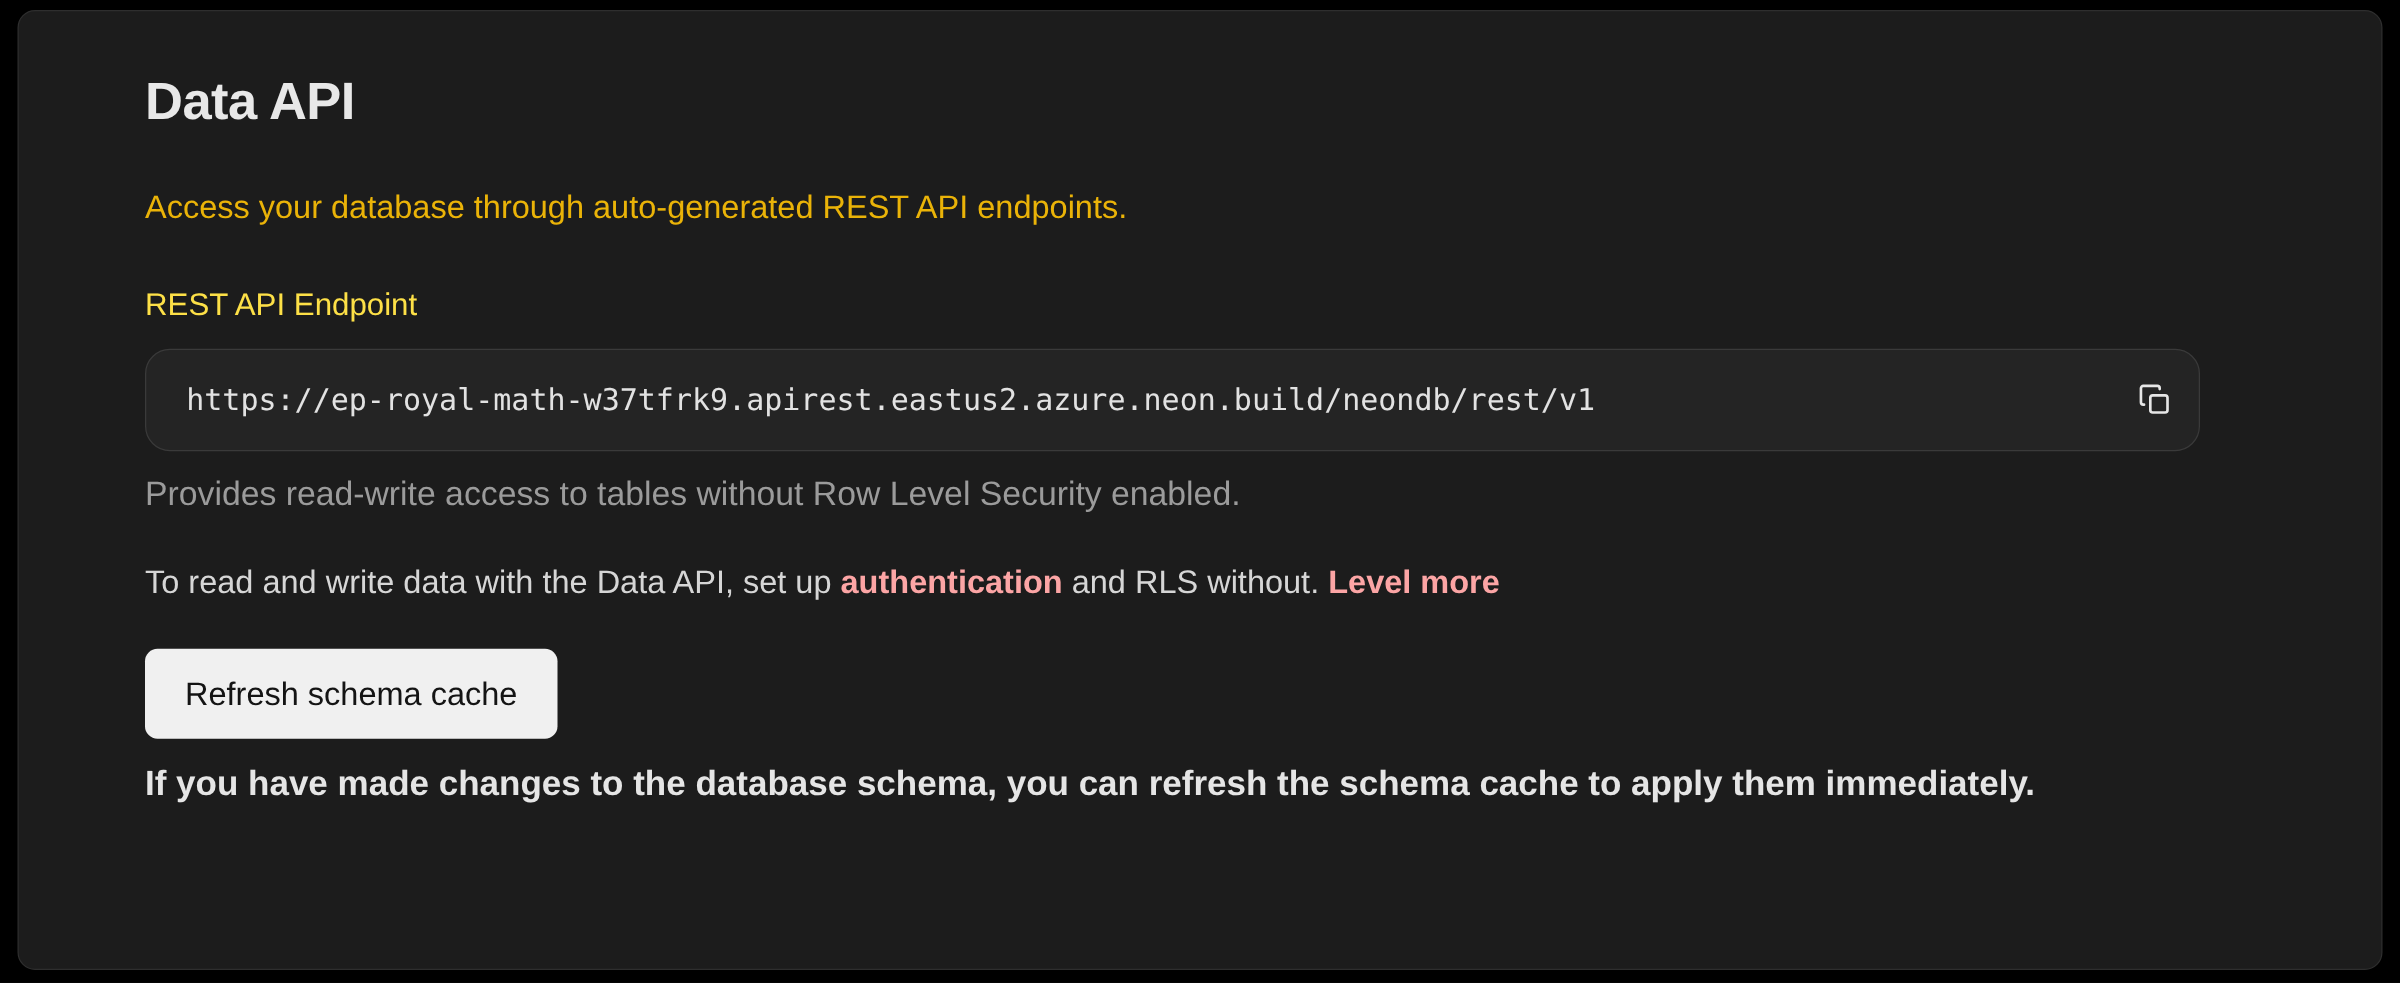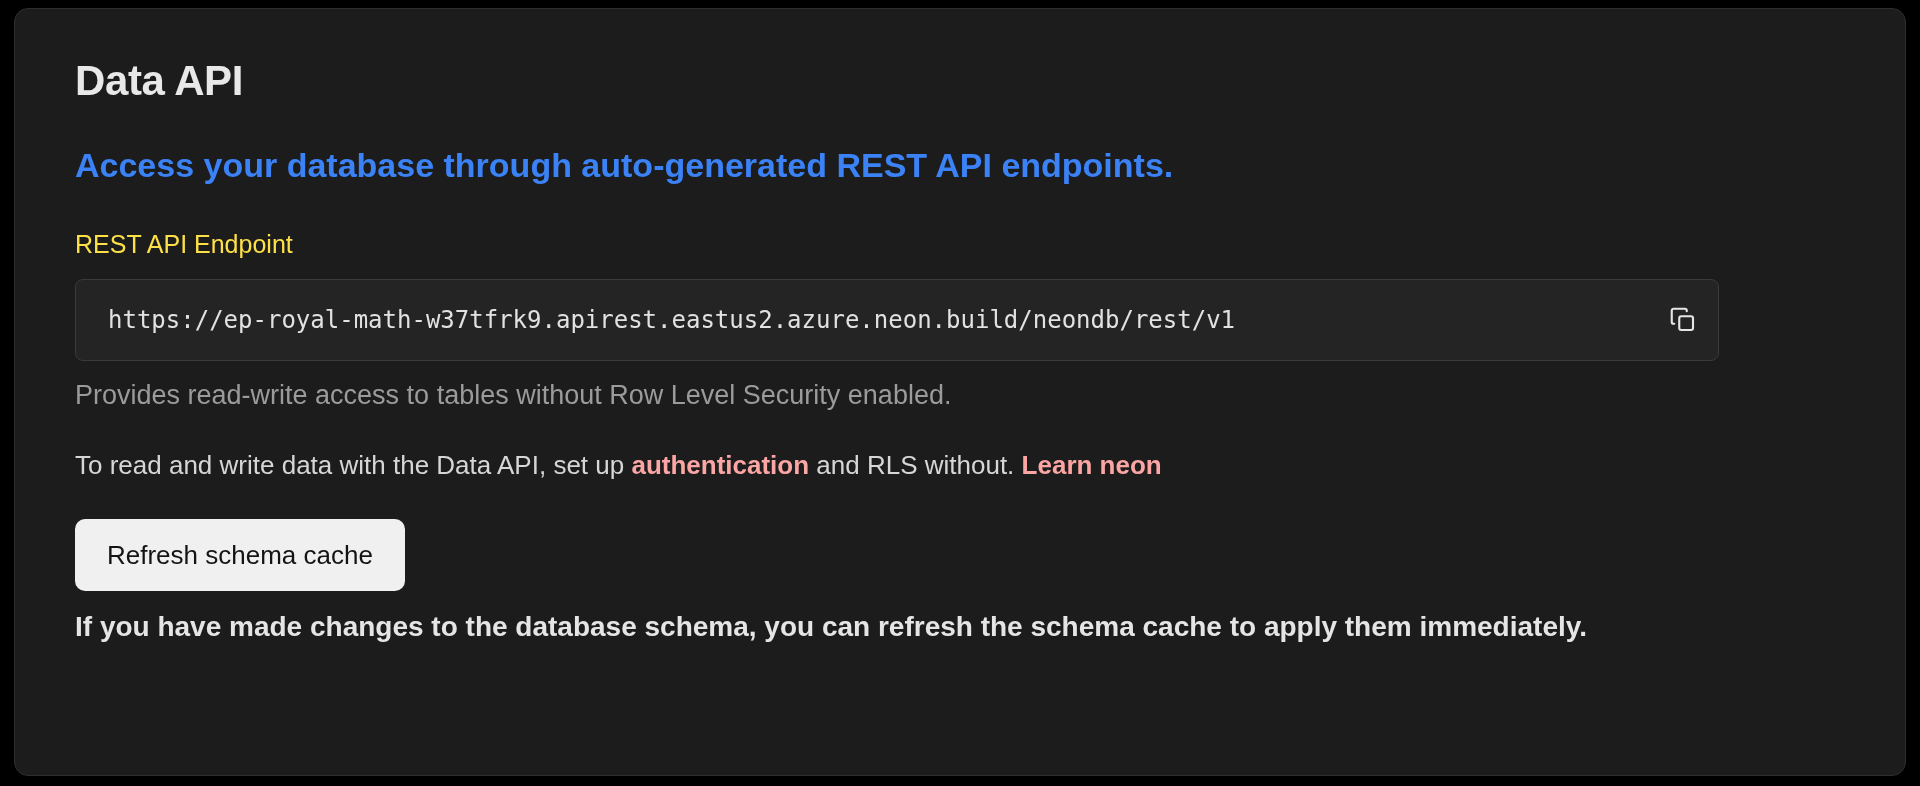--- a/index.html
+++ b/index.html
@@ -28,57 +28,58 @@
     top: 8px;
     width: 1892px;
     height: 768px;
     background: #1c1c1c;
     border: 1px solid #2e2e2e;
     border-radius: 14px;
   }
 
   .card-inner {
     padding: 48px 24px 40px 60px;
+    margin-left: 41px;
   }
 
   
   .title {
     margin: 0;
     font-size: 42px;
     line-height: 48px;
     font-weight: 700;
     color: #e8e8e8;
     letter-spacing: -0.4px;
   }
 
   .subtitle {
     margin: 44px 0 0 0;
-    font-size: 34px;
+    font-size: 26px;
     line-height: 32px;
-    color: #3b82f6;
-    font-weight: 700;
+    color: #eab308;
+    font-weight: 400;
   }
 
   
   .field-label {
     margin: 48px 0 0 0;
     font-size: 25px;
     line-height: 30px;
     color: #fde047;
     font-weight: 400;
   }
 
   .input-wrap {
     position: relative;
     margin-top: 20px;
     width: 1644px;
     height: 82px;
     background: #242424;
     border: 1px solid #3a3a3a;
-    border-radius: 8px;
+    border-radius: 20px;
     display: flex;
     align-items: center;
   }
 
   .input-value {
     flex: 1 1 auto;
     padding: 0 26px 0 32px;
     font-family: "DejaVu Sans Mono", "Liberation Mono", monospace;
     font-size: 24px;
     line-height: 30px;
@@ -172,21 +173,21 @@
               <rect x="9" y="9" width="11" height="11" rx="1.6"></rect>
               <path d="M5 15H4.5A1.5 1.5 0 0 1 3 13.5V4.5A1.5 1.5 0 0 1 4.5 3h9A1.5 1.5 0 0 1 15 4.5V5"></path>
             </svg>
           </span>
         </button>
       </div>
 
       <p class="field-help">Provides read-write access to tables without Row Level Security enabled.</p>
 
       <p class="info-line">
-        <span>To read and write data with the Data API, set up </span><a href="#">authentication</a><span> and RLS without. </span><a href="#">Learn neon</a>
+        <span>To read and write data with the Data API, set up </span><a href="#">authentication</a><span> and RLS without. </span><a href="#">Level more</a>
       </p>
 
       <button class="refresh-btn">Refresh schema cache</button>
 
       <p class="btn-help">If you have made changes to the database schema, you can refresh the schema cache to apply them immediately.</p>
 
     </div>
   </div>
 </div>
 

